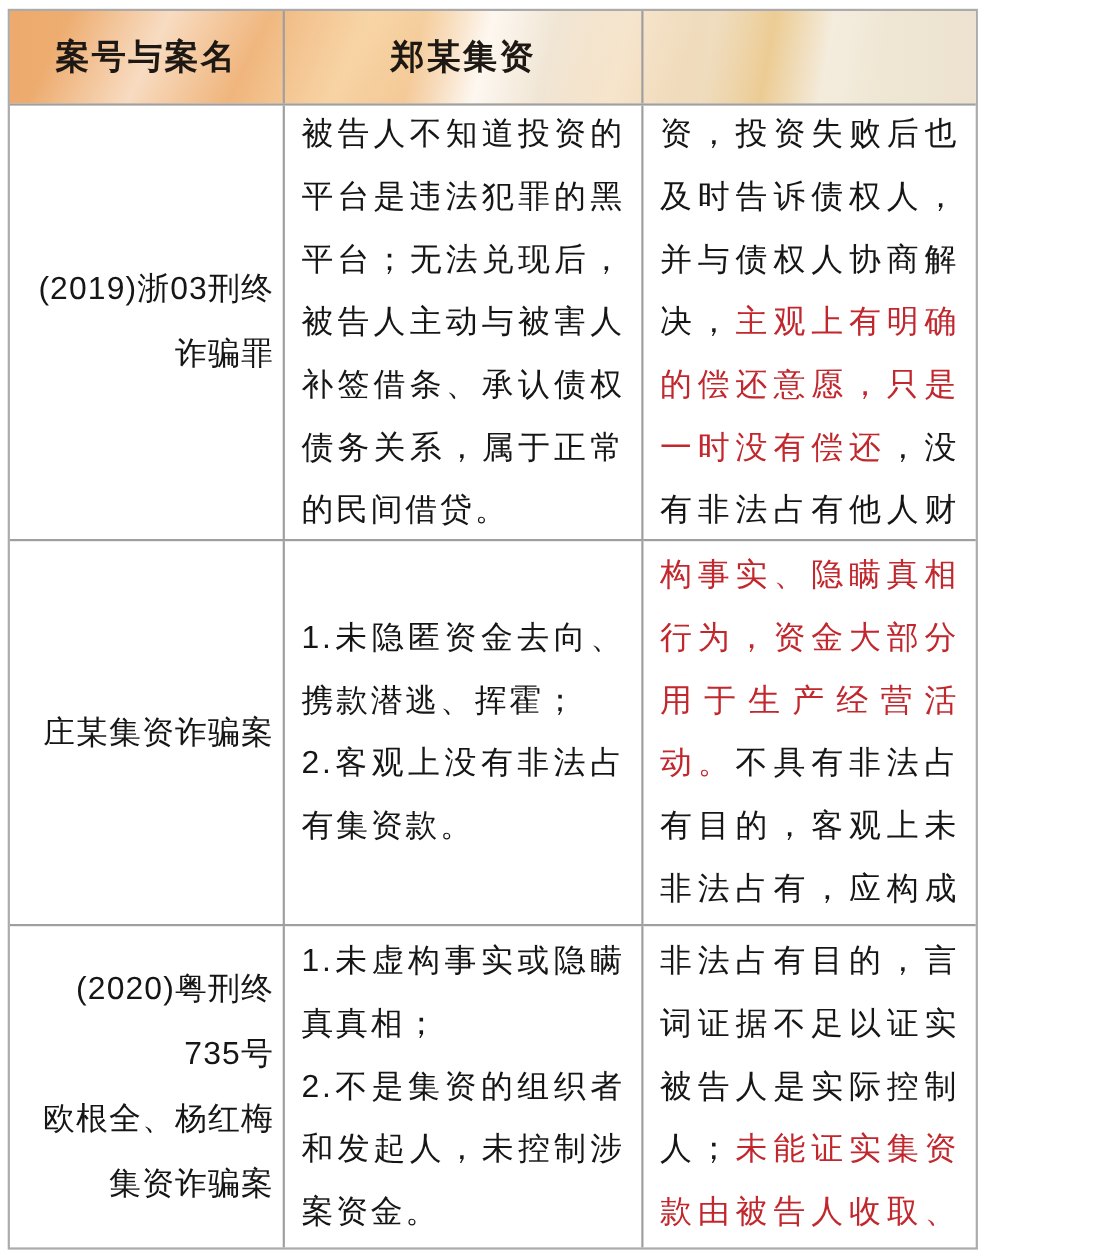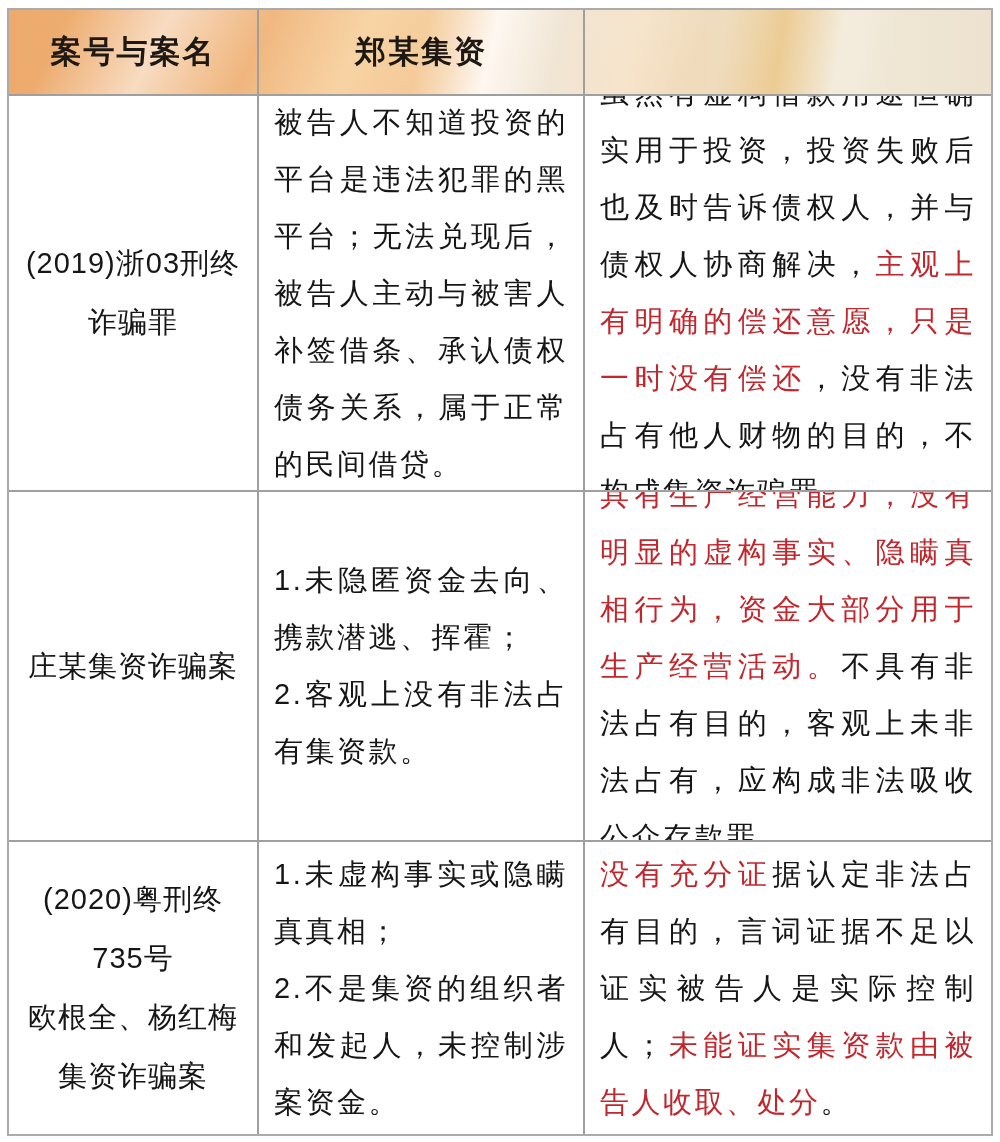--- a/index.html
+++ b/index.html
@@ -9,21 +9,21 @@
   }
   *{box-sizing:border-box;margin:0;padding:0;}
   html,body{width:1000px;height:1142px;background:#ffffff;}
   body{
     font-family:"Liberation Sans","DejaVu Sans",sans-serif;
     color:var(--ink);
     position:relative;
   }
   .table{
     position:absolute;left:7px;top:8px;
-    width:986px;height:1128px;
+    width:882px;height:1128px;
     border:2px solid #ababab;
     display:grid;
     grid-template-columns:250px 326px 1fr;
     grid-template-rows:86px 396px 350px 1fr;
     background:#ffffff;
   }
   .thead{
     grid-column:1 / -1;
     display:grid;
     grid-template-columns:250px 326px 1fr;
@@ -41,21 +41,21 @@
   }
   .bcell{border-right:2px solid var(--border);}
   .cell{
     border-right:2px solid var(--border);
     border-bottom:2px solid var(--border);
     display:flex;flex-direction:column;justify-content:center;
     overflow:hidden;
   }
   .last-col{border-right:none;}
   .last-row{border-bottom:none;}
-  .case-cell{align-items:center;text-align:center;padding:6px 8px;}
+  .case-cell{align-items:flex-end;text-align:center;padding:6px 8px;}
   .case-line{
     font-size:29px;line-height:59px;letter-spacing:1px;color:var(--ink);
     white-space:nowrap;
   }
   .text-cell{padding:10px 15px;}
   .para{
     font-size:29px;line-height:57px;letter-spacing:2.5px;
     text-align:justify;color:var(--ink);
   }
   .seg.red{color:var(--red);}

